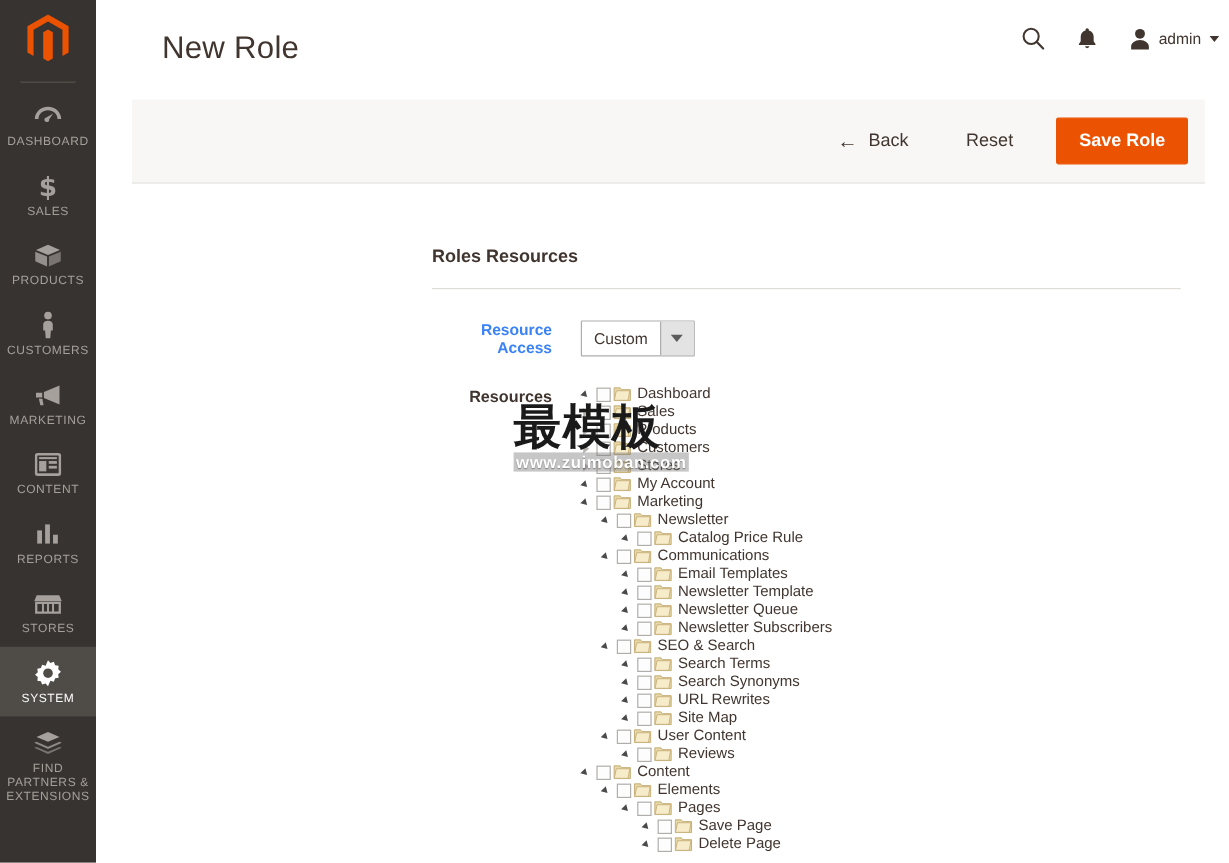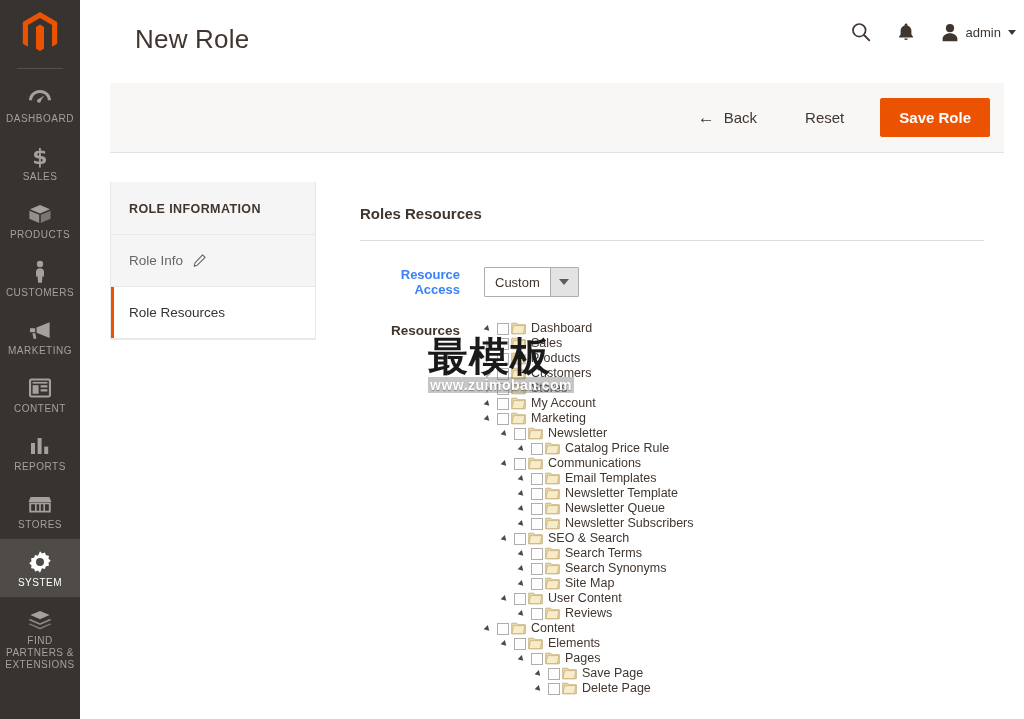--- a/index.html
+++ b/index.html
@@ -339,34 +339,20 @@
 
   <div class="action-bar">
     <div class="back-btn">
       <span class="arrow-left">←</span>
       <span>Back</span>
     </div>
     <div class="reset-btn">Reset</div>
     <button class="save-btn">Save Role</button>
   </div>
 
-  <div class="left-panel">
-    <div class="lp-head">ROLE INFORMATION</div>
-    <div class="lp-item">
-      <span>Role Info</span>
-      <span class="pencil-icon">
-        <svg width="13" height="13" viewBox="0 0 13 13">
-          <path d="M9.6.9 12.1 3.4 4.3 11.2 1.1 12.1 2 8.9z" fill="none" stroke="#666" stroke-width="1.1" stroke-linejoin="round"></path>
-        </svg>
-      </span>
-    </div>
-    <div class="lp-item current">
-      <span>Role Resources</span>
-    </div>
-  </div>
 
   <div class="main-content">
     <div class="section-title">Roles Resources</div>
 
     <div class="field-row">
       <div class="field-label">Resource Access</div>
       <div class="select-wrap">
         <div class="select-value">Custom</div>
         <div class="select-arrow">
             <i></i>
@@ -566,20 +552,31 @@
           </div>
           <div class="tnode" style="padding-left: 34px;">
             <span class="texp open"></span>
             <span class="tcheck"></span>
             <span class="tfolder">
               <svg width="15" height="13" viewBox="0 0 15 13">
                 <path d="M.7 1.2h5.1l1.1 1.5h7.4v9.1H.7z" fill="#e8d9a8" stroke="#c2ab72" stroke-width=".8"></path>
                 <path d="M2.6 3.6h11.2l-1.4 8H.9z" fill="#f6ecc9" stroke="#c9b27c" stroke-width=".8"></path>
               </svg>
             </span>
+            <span class="tname">URL Rewrites</span>
+          </div>
+          <div class="tnode" style="padding-left: 34px;">
+            <span class="texp open"></span>
+            <span class="tcheck"></span>
+            <span class="tfolder">
+              <svg width="15" height="13" viewBox="0 0 15 13">
+                <path d="M.7 1.2h5.1l1.1 1.5h7.4v9.1H.7z" fill="#e8d9a8" stroke="#c2ab72" stroke-width=".8"></path>
+                <path d="M2.6 3.6h11.2l-1.4 8H.9z" fill="#f6ecc9" stroke="#c9b27c" stroke-width=".8"></path>
+              </svg>
+            </span>
             <span class="tname">Site Map</span>
           </div>
           <div class="tnode" style="padding-left: 17px;">
             <span class="texp open"></span>
             <span class="tcheck"></span>
             <span class="tfolder">
               <svg width="15" height="13" viewBox="0 0 15 13">
                 <path d="M.7 1.2h5.1l1.1 1.5h7.4v9.1H.7z" fill="#e8d9a8" stroke="#c2ab72" stroke-width=".8"></path>
                 <path d="M2.6 3.6h11.2l-1.4 8H.9z" fill="#f6ecc9" stroke="#c9b27c" stroke-width=".8"></path>
               </svg>

